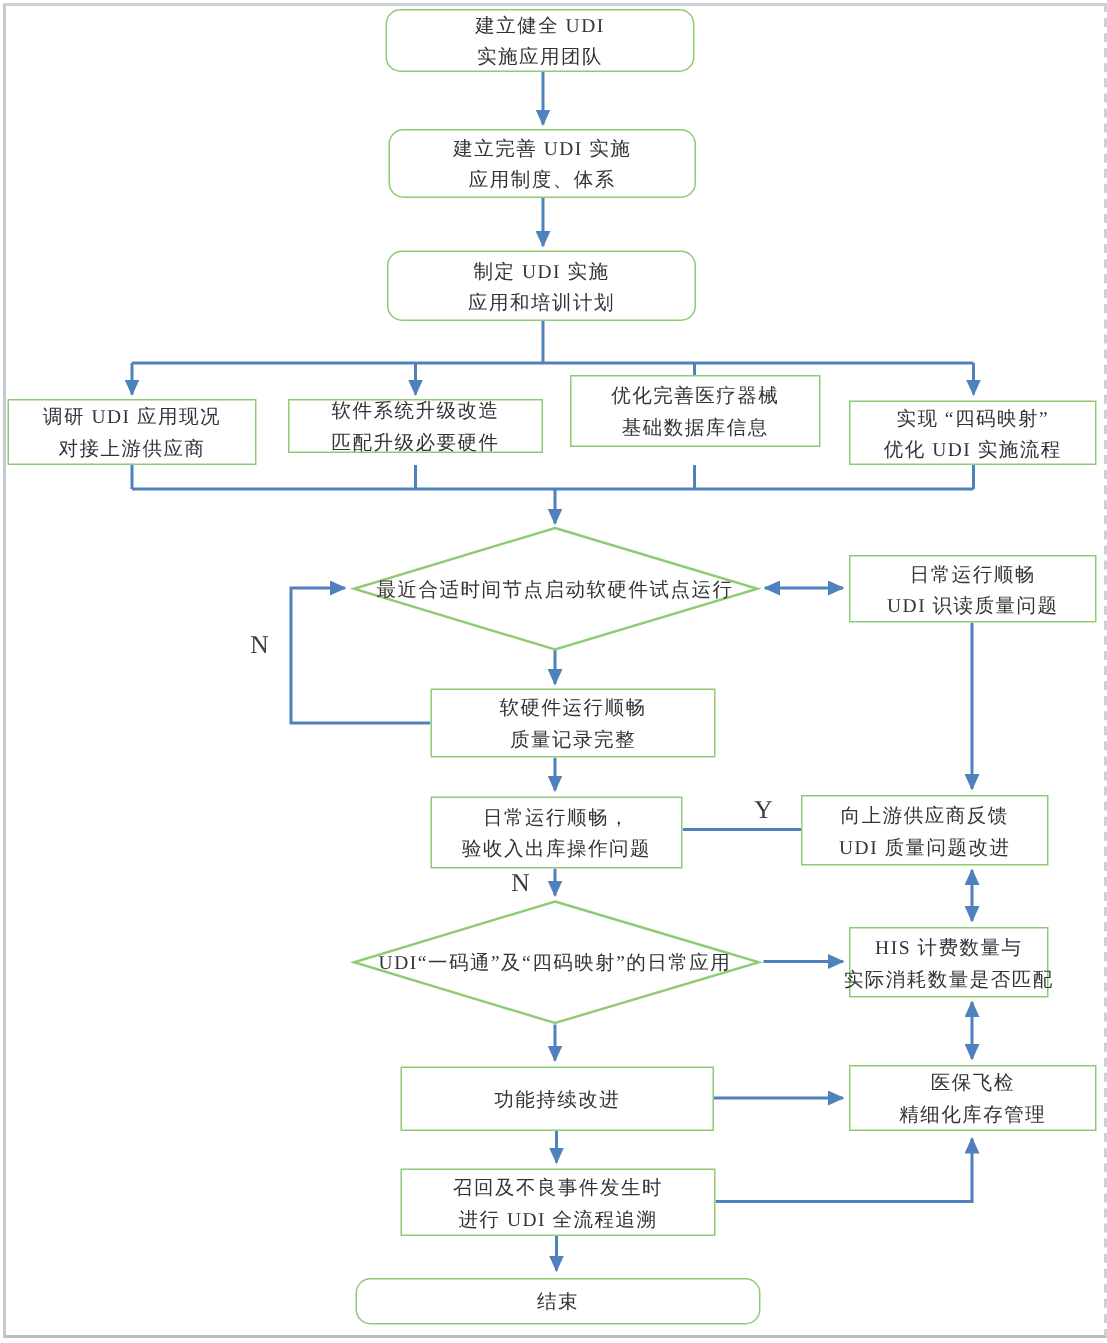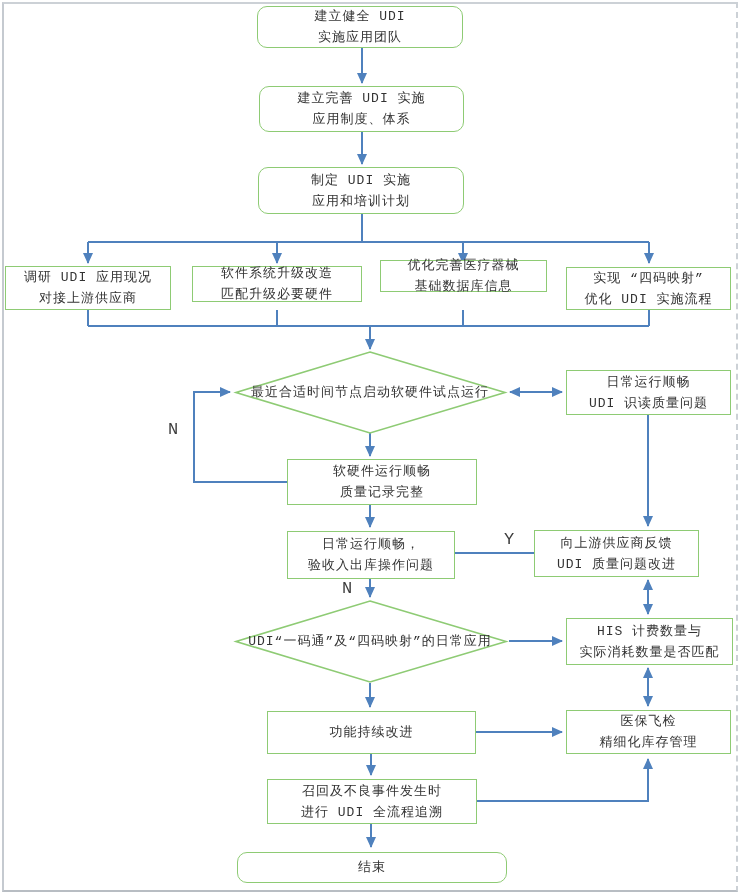--- a/index.html
+++ b/index.html
@@ -1,18 +1,18 @@
 <!DOCTYPE html>
 <html><head>
 <meta charset="utf-8">
 <style>
   html,body { margin:0; padding:0; background:#ffffff; }
   .canvas {
     position:relative; width:738px; height:895px; background:#ffffff;
-    font-family:Liberation Mono, monospace; overflow:hidden;
+    font-family:Liberation Serif, serif; overflow:hidden;
   }
   .page-frame {
     position:absolute; left:2px; top:2px; width:732px; height:886px;
     border-left:2px solid #c5cad0; border-top:2px solid #ccd1d6;
     border-bottom:2px solid #b8bdc3; border-right:2px dashed #ccd1d6;
     z-index:0; pointer-events:none;
   }
   svg.wires { position:absolute; left:0; top:0; z-index:1; }
   .wire { stroke:#4f81bd; stroke-width:2; fill:none; }
   .shape { stroke:#8ecb74; stroke-width:1.6; fill:#ffffff; }
@@ -98,21 +98,21 @@
   </div>
 
   <div class="node" style="left:5px;top:266px;width:166px;height:44px">
     <div class="nl">调研 UDI 应用现况</div>
     <div class="nl">对接上游供应商</div>
   </div>
   <div class="node" style="left:192px;top:266px;width:170px;height:36px">
     <div class="nl">软件系统升级改造</div>
     <div class="nl">匹配升级必要硬件</div>
   </div>
-  <div class="node" style="left:380px;top:260px;width:167px;height:32px">
+  <div class="node" style="left:380px;top:250px;width:167px;height:48px">
     <div class="nl">优化完善医疗器械</div>
     <div class="nl">基础数据库信息</div>
   </div>
   <div class="node" style="left:566px;top:267px;width:165px;height:43px">
     <div class="nl">实现 “四码映射”</div>
     <div class="nl">优化 UDI 实施流程</div>
   </div>
 
   <div class="dtext" style="left:260px;top:371px;width:220px;height:44px">
     <div class="nl">最近合适时间节点</div>
@@ -120,21 +120,21 @@
   </div>
 
   <div class="node" style="left:566px;top:370px;width:165px;height:45px">
     <div class="nl">日常运行顺畅</div>
     <div class="nl">UDI 识读质量问题</div>
   </div>
   <div class="node" style="left:534px;top:530px;width:165px;height:47px">
     <div class="nl">向上游供应商反馈</div>
     <div class="nl">UDI 质量问题改进</div>
   </div>
-  <div class="node" style="left:566px;top:618px;width:167px;height:47px">
+  <div class="node" style="left:566px;top:618px;width:133px;height:47px">
     <div class="nl">HIS 计费数量与</div>
     <div class="nl">实际消耗数量是否匹配</div>
   </div>
   <div class="node" style="left:566px;top:710px;width:165px;height:44px">
     <div class="nl">医保飞检</div>
     <div class="nl">精细化库存管理</div>
   </div>
 
   <div class="node" style="left:287px;top:459px;width:190px;height:46px">
     <div class="nl">软硬件运行顺畅</div>

